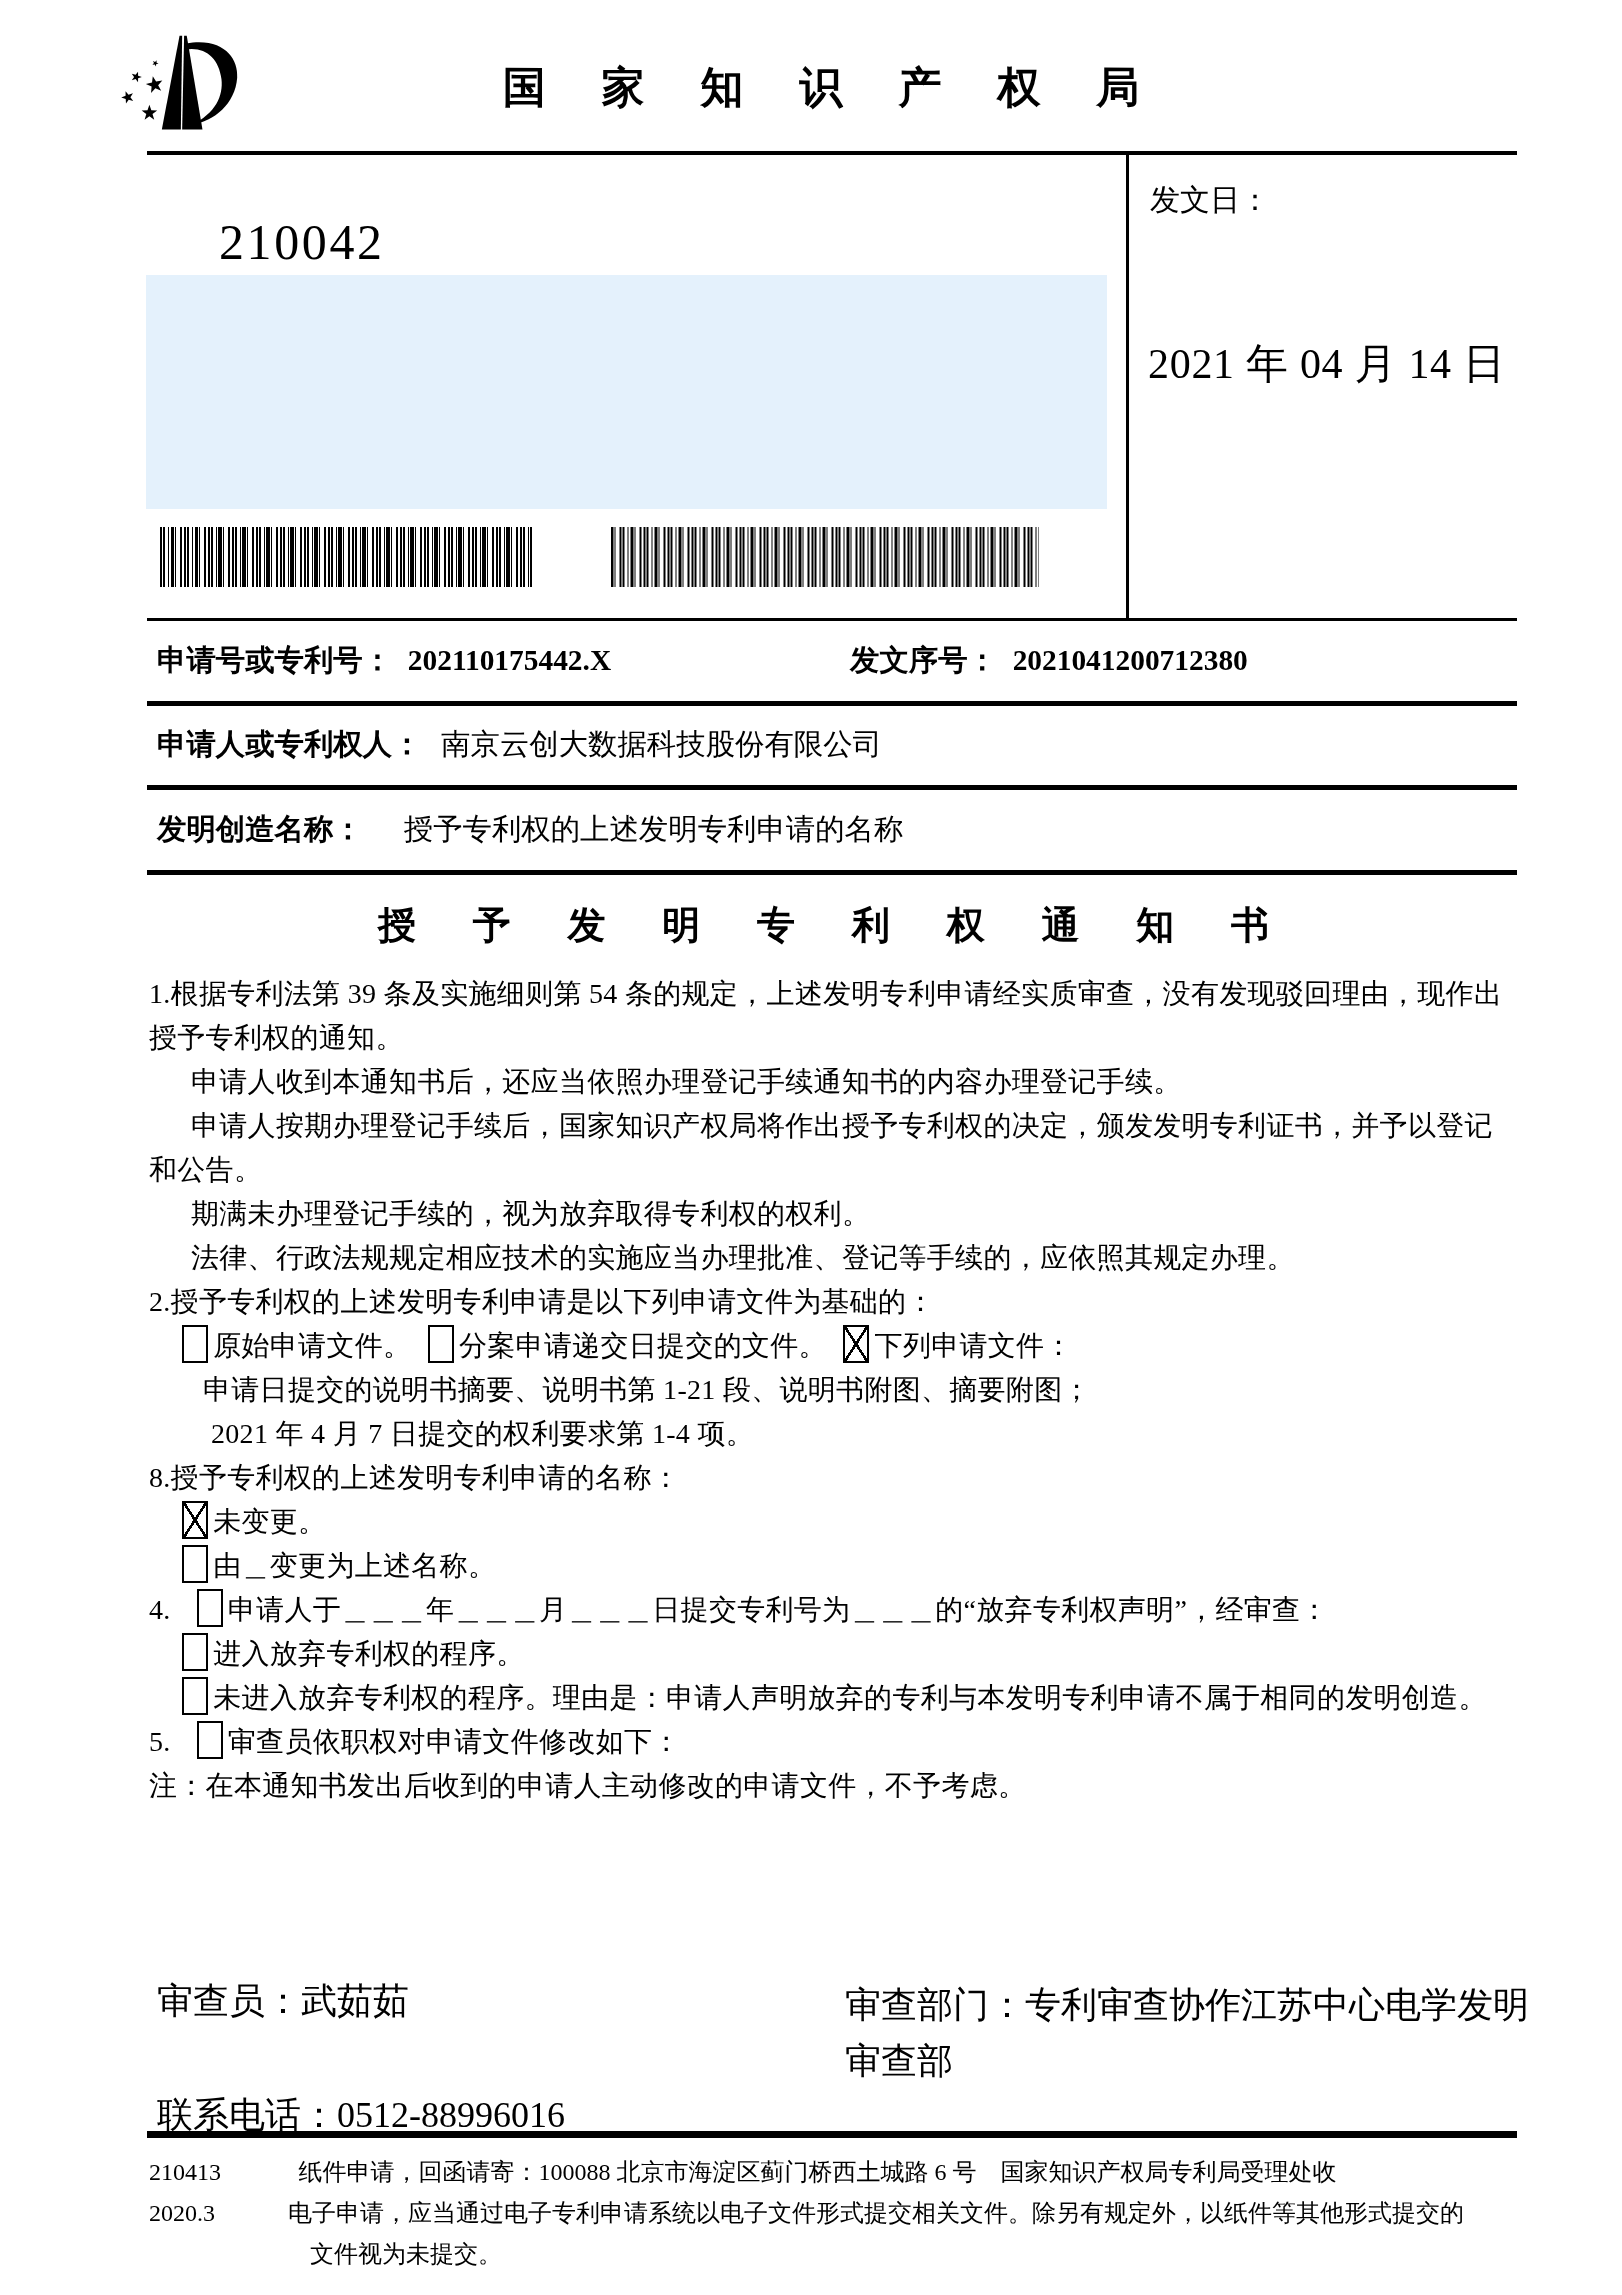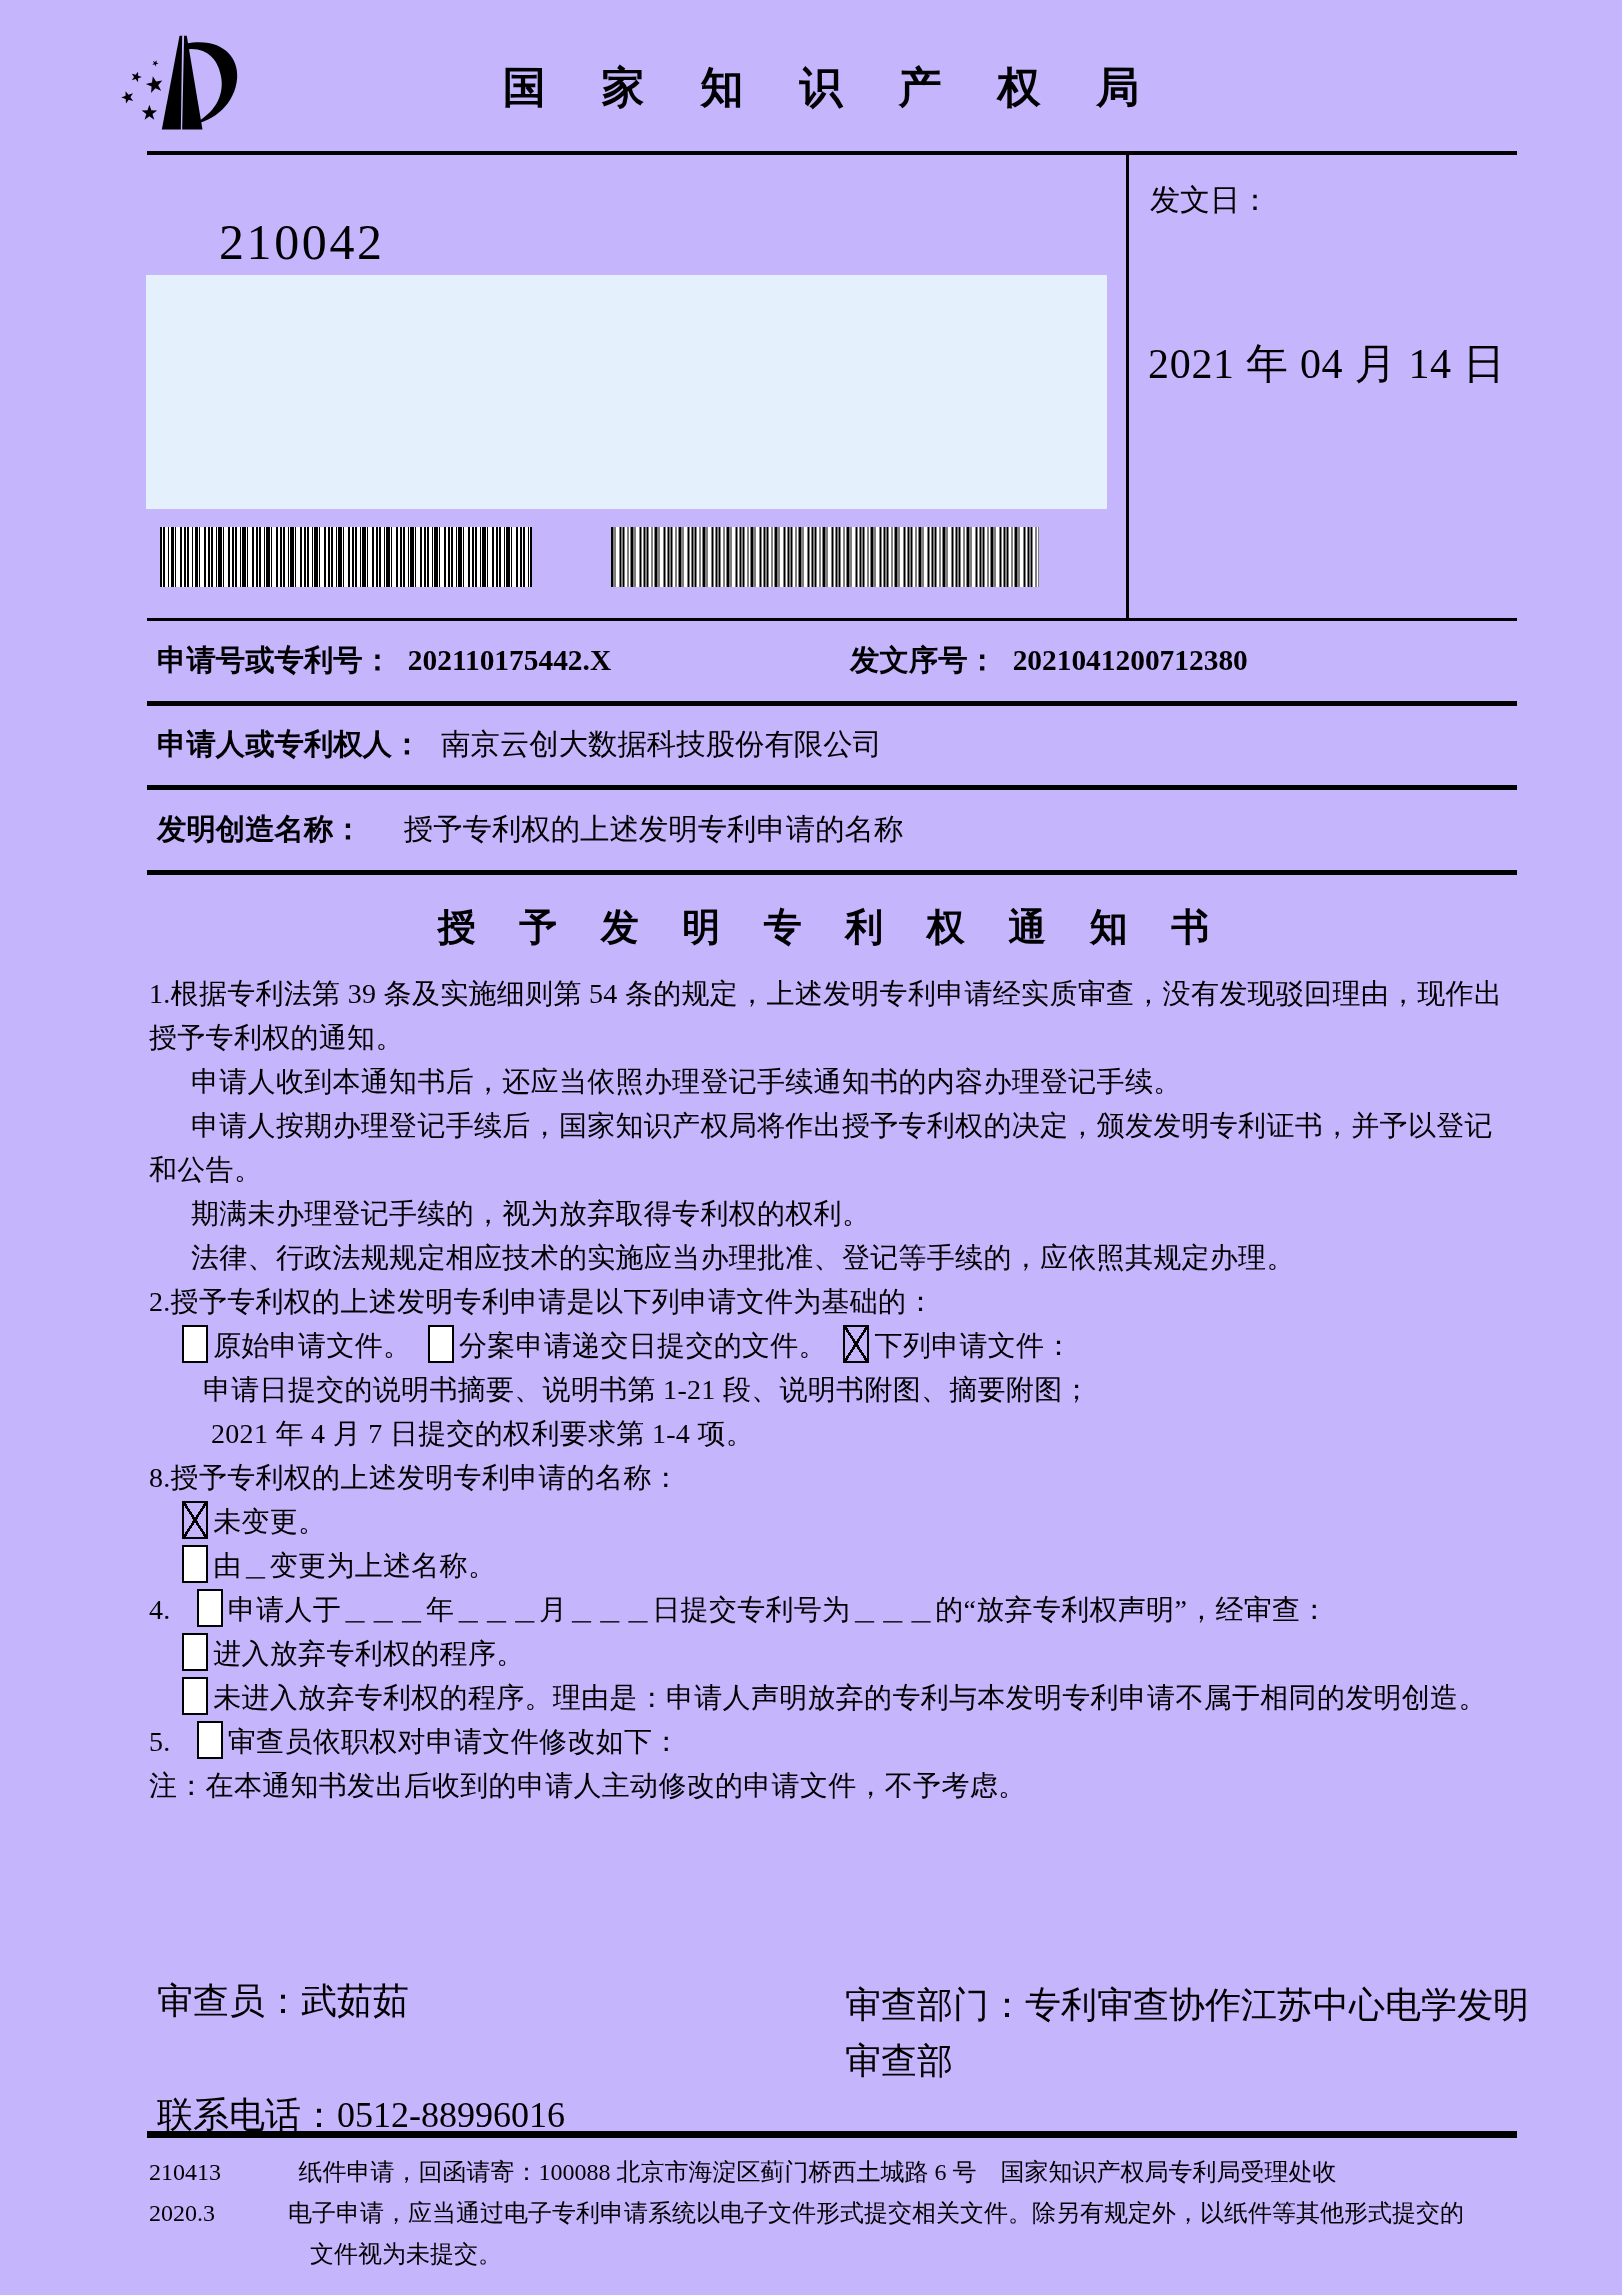--- a/index.html
+++ b/index.html
@@ -1,17 +1,17 @@
 <!DOCTYPE html>
 <html style="font-size:10.5px"><head>
 <meta charset="utf-8">
 <style>
   html,body{margin:0;padding:0;background:#888;}
   .page{
-    position:relative;width:1623px;height:2295px;background:#c4b5fd;
+    position:relative;width:1623px;height:2295px;background:#ffffff;
     font-family:"Liberation Serif","DejaVu Serif",serif;color:#000;overflow:hidden;
   }
   .abs{position:absolute;}
   .rule{position:absolute;left:147px;width:1370px;background:#000;}
   #rule-top{top:151px;height:3.9px;}
   #rule-mid{top:618px;height:3.3px;}
   #rule-ids{top:701px;height:5.2px;}
   #rule-applicant{top:785px;height:5.2px;}
   #rule-invention{top:870px;height:5.2px;}
   #rule-footer{top:2131px;height:7.2px;}
@@ -42,21 +42,21 @@
 
   .meta-label{font-weight:bold;font-size:29.4px;}
   .meta-val{font-size:29.4px;}
   #row-applicant{top:725px;left:157px;white-space:nowrap;}
   #row-applicant .meta-val{margin-left:19.6px;}
   #row-invention{top:810px;left:157px;white-space:nowrap;}
   #row-invention .meta-val{margin-left:41px;}
 
   .notice-title{
     top:898px;left:147px;width:1370px;text-align:center;
-    font-family:Liberation Serif, serif;
+    font-family:Liberation Mono, monospace;
     font-weight:bold;font-size:38px;letter-spacing:17px;line-height:59px;
   }
 
   .body{top:972px;left:149px;width:1370px;font-size:28px;line-height:44px;letter-spacing:0.3px;}
   .body p{margin:0;}
   .ti-1{text-indent:42px;}
   .cb-ind{padding-left:33px;}
   .file1{padding-left:54px;}
   .file2{padding-left:62px;}
   .note{margin-top:41px;}

